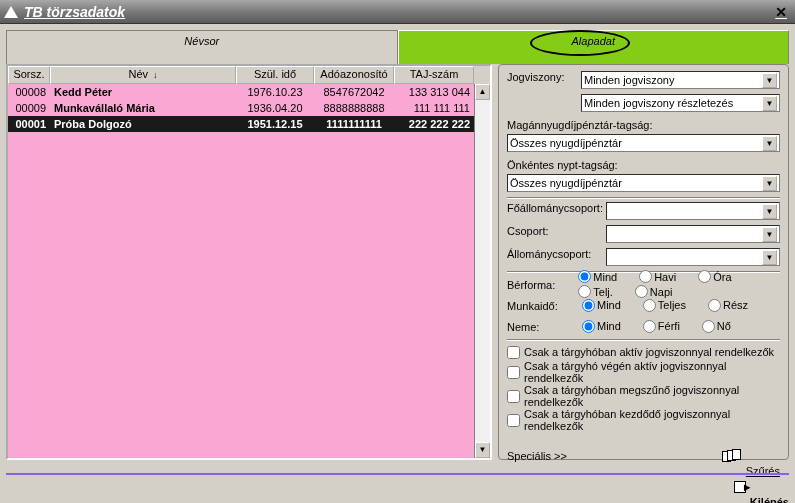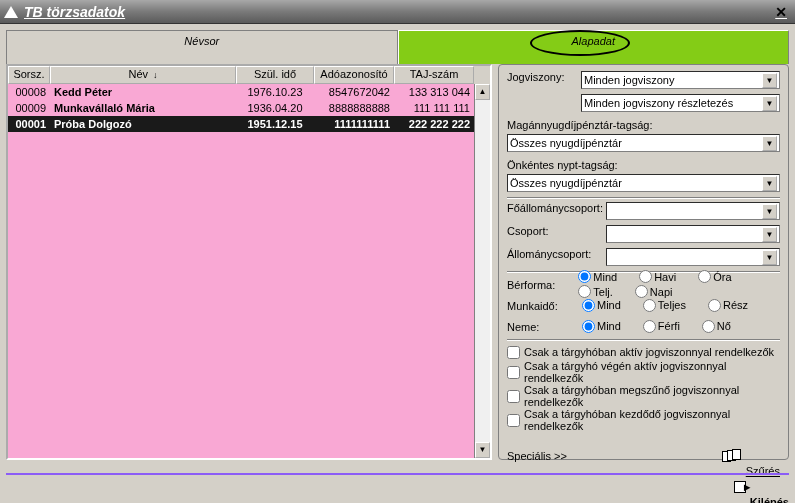--- a/index.html
+++ b/index.html
@@ -87,21 +87,21 @@
       overflow: hidden; white-space: nowrap;
     }
     .col-sort-arrow { font-size: 9px; margin-left: 2px; }
     .rows { flex: 1; overflow: hidden; }
     .row { display: flex; height: 16px; align-items: center; }
     .row.selected { background: #1a1a1a; color: #fff; font-weight: bold; }
     .row > div { overflow: hidden; white-space: nowrap; padding: 0 4px; }
     .c0 { width: 42px; text-align: right; }
     .c1 { width: 186px; font-weight: bold; }
     .c2 { width: 78px; text-align: center; }
-    .c3 { width: 80px; text-align: right; }
+    .c3 { width: 80px; text-align: center; }
     .c4 { width: 80px; text-align: right; padding-right: 8px;}
     .col-c0 { width: 42px; }
     .col-c1 { width: 186px; }
     .col-c2 { width: 78px; }
     .col-c3 { width: 80px; }
     .col-c4 { width: 80px; }
     .list-scroll {
       width: 16px; background: #d4d0c8;
       border-left: 1px solid #808080;
       display: flex; flex-direction: column;

